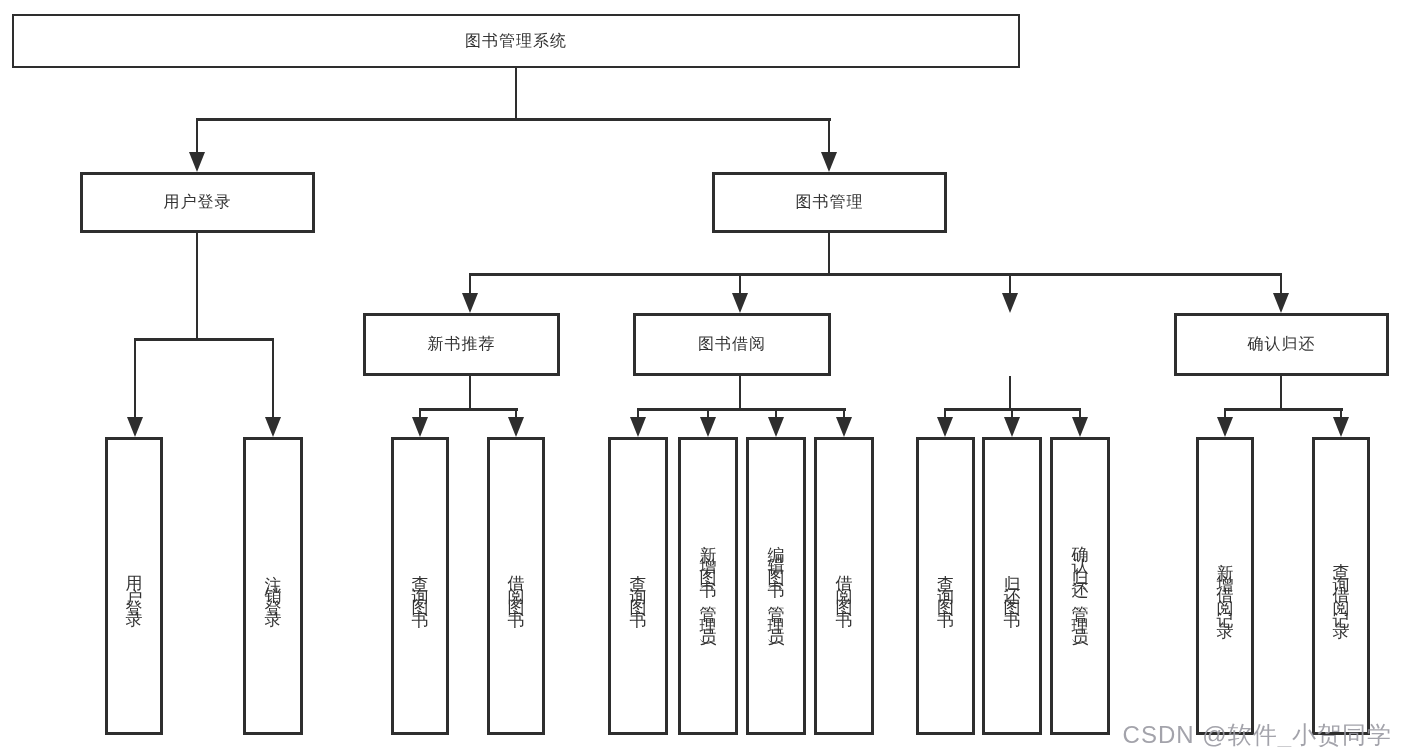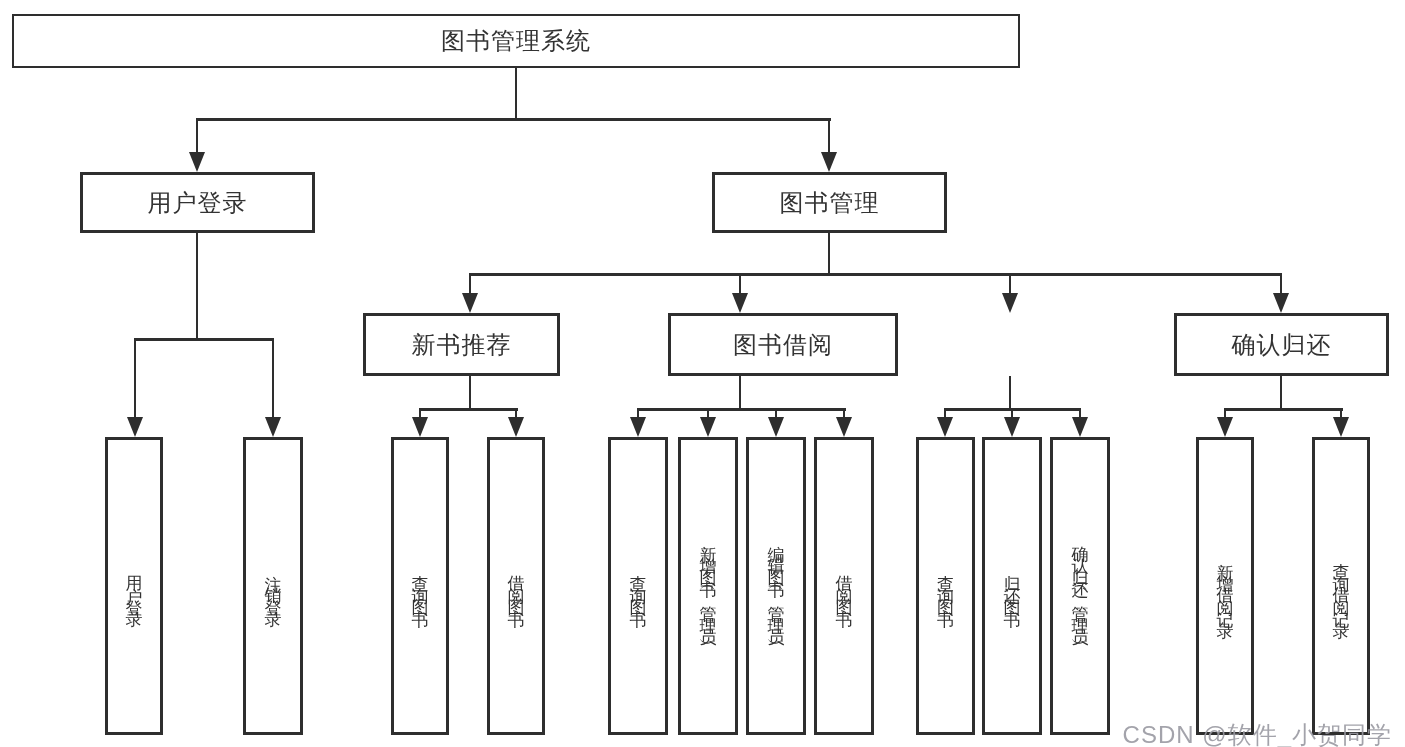--- a/index.html
+++ b/index.html
@@ -15,21 +15,21 @@
     position: absolute;
     box-sizing: border-box;
     background: #ffffff;
     border: 3px solid #2e2e2e;
     color: #333333;
     display: flex;
     align-items: center;
     justify-content: center;
   }
   .box.root { border-width: 2px; }
-  .hlabel { font-size: 24px; letter-spacing: 1px; white-space: nowrap; }
+  .hlabel { font-size: 16px; letter-spacing: 1px; white-space: nowrap; }
   .leaf {
     writing-mode: vertical-rl;
     text-orientation: mixed;
     font-size: 17px;
     letter-spacing: 12px;
     line-height: 1;
   }
   .line { position: absolute; background: #2e2e2e; }
   .arrow {
     position: absolute;
@@ -121,21 +121,21 @@
   <div class="box" style="left:80px;top:172px;width:235px;height:61px;">
     <span class="hlabel">用户登录</span>
   </div>
   <div class="box" style="left:712px;top:172px;width:235px;height:61px;">
     <span class="hlabel">图书管理</span>
   </div>
 
   <div class="box" style="left:363px;top:313px;width:197px;height:63px;">
     <span class="hlabel">新书推荐</span>
   </div>
-  <div class="box" style="left:668px;top:313px;width:230px;height:63px;">
+  <div class="box" style="left:633px;top:313px;width:198px;height:63px;">
     <span class="hlabel">图书借阅</span>
   </div>
   <div class="box" style="left:1174px;top:313px;width:215px;height:63px;">
     <span class="hlabel">确认归还</span>
   </div>
 
   <div class="box leaf" style="left:105px;top:437px;width:58px;height:298px;">用户登录</div>
   <div class="box leaf" style="left:243px;top:437px;width:60px;height:298px;">注销登录</div>
 
   <div class="box leaf" style="left:391px;top:437px;width:58px;height:298px;">查询图书</div>

